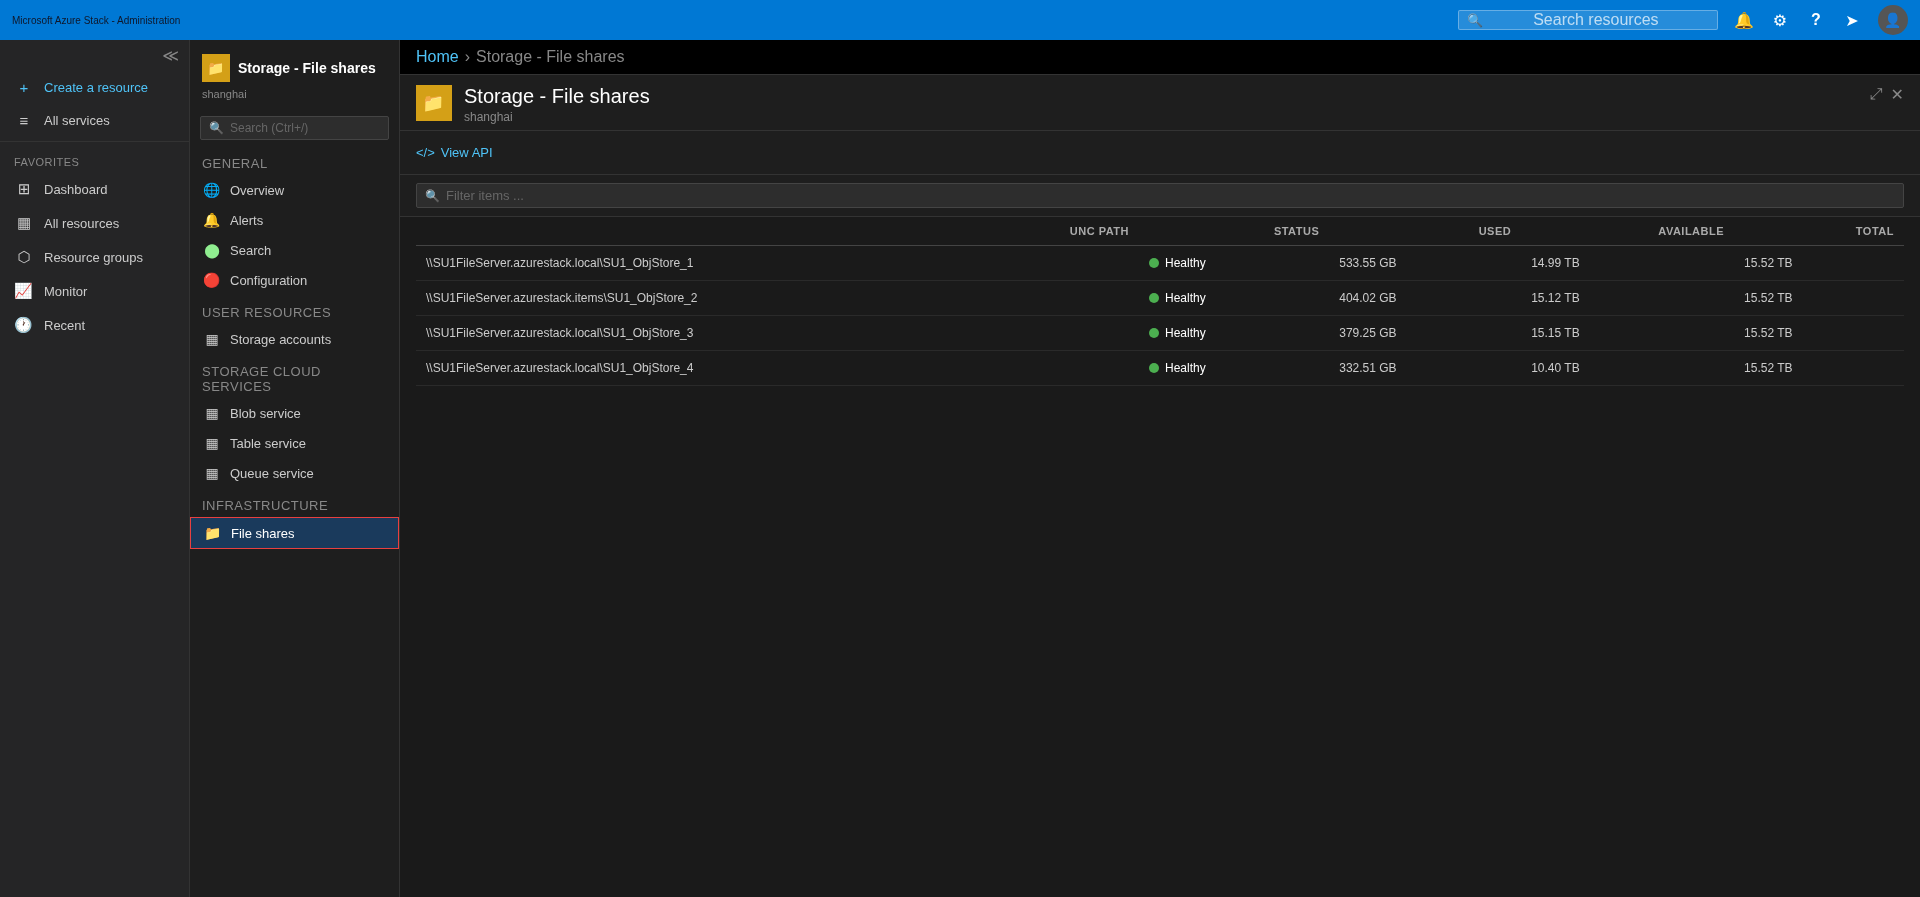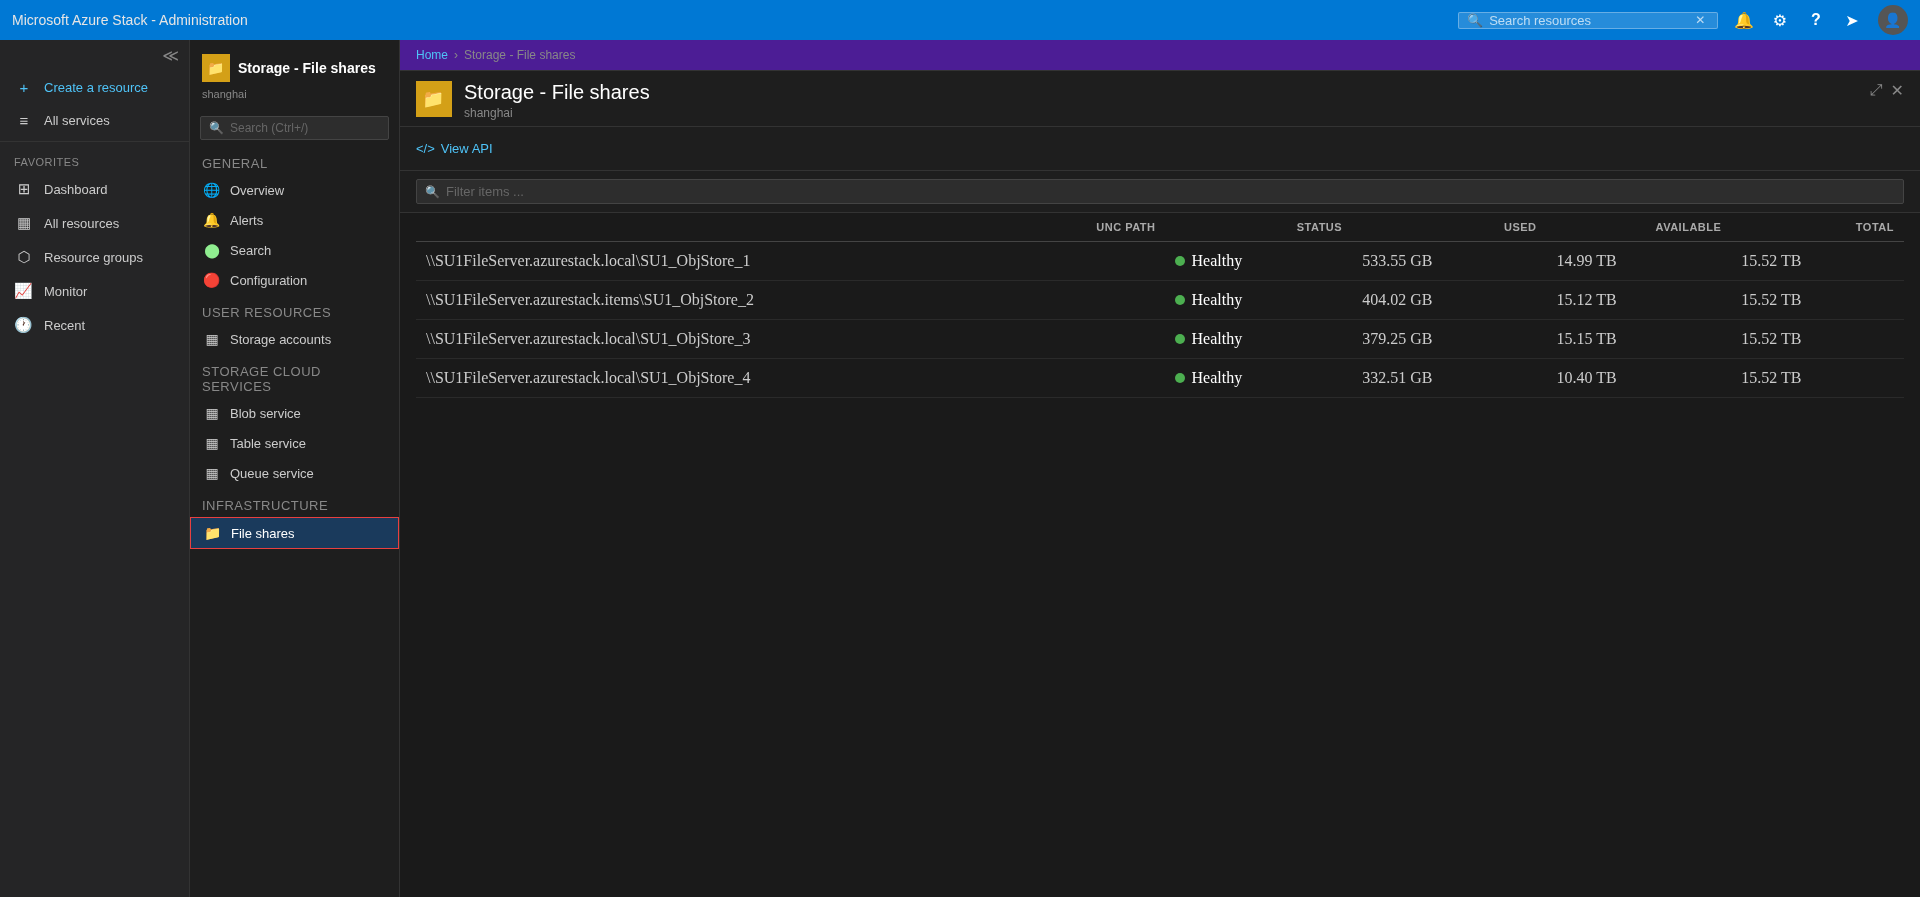--- a/index.html
+++ b/index.html
@@ -1,21 +1,21 @@
 <!DOCTYPE html>
 <html><head>
   <meta charset="utf-8">
   <style>
     * { box-sizing: border-box; margin: 0; padding: 0; }
     body { font-family: 'Segoe UI', Arial, sans-serif; background: #1a1a1a; color: #fff; font-size: 13px; display: flex; flex-direction: column; height: 897px; overflow: hidden; }
 
     
     .topbar { background: #0078d4; display: flex; align-items: center; height: 40px; padding: 0 12px; gap: 12px; flex-shrink: 0; }
     .topbar-search { background: rgba(255,255,255,0.15); border: 1px solid rgba(255,255,255,0.3); border-radius: 2px; display: flex; align-items: center; padding: 0 8px; gap: 6px; width: 260px; }
-    .topbar-search input { background: transparent; border: none; outline: none; color: #fef9c3; font-size: 13px; width: 200px; }
+    .topbar-search input { background: transparent; border: none; outline: none; color: #fef9c3; font-size: 16px; width: 200px; margin-left: 44px; }
     .topbar-search input::placeholder { color: rgba(255,255,255,0.7); }
     .topbar-icons { display: flex; gap: 8px; align-items: center; }
     .topbar-icon { color: #fff; font-size: 16px; cursor: pointer; width: 28px; height: 28px; display: flex; align-items: center; justify-content: center; }
     .avatar { width: 30px; height: 30px; border-radius: 50%; background: #555; display: flex; align-items: center; justify-content: center; color: #ccc; font-size: 14px; cursor: pointer; }
 
     
     .main-layout { display: flex; flex: 1; overflow: hidden; }
 
     
     .sidebar { background: #252526; width: 190px; flex-shrink: 0; display: flex; flex-direction: column; overflow-y: auto; border-right: 1px solid #333; }
@@ -34,21 +34,21 @@
     .nav-panel-sub { font-size: 11px; color: #888; padding: 0 12px 10px; }
     .nav-search { margin: 6px 10px; background: #2d2d2d; border: 1px solid #444; border-radius: 2px; display: flex; align-items: center; padding: 4px 8px; gap: 6px; }
     .nav-search input { background: transparent; border: none; outline: none; color: #86efac; font-size: 12px; width: 100%; }
     .nav-search input::placeholder { color: #666; }
     .nav-section { padding: 10px 12px 4px; color: #888; font-size: 13px; text-transform: uppercase; letter-spacing: 0.5px; }
     .nav-item { display: flex; align-items: center; gap: 8px; padding: 7px 12px; cursor: pointer; color: #ccc; font-size: 13px; }
     .nav-item.active { background: #1a3a5c; color: #fff; border: 1px solid #e84040; }
     .nav-item .icon { font-size: 14px; width: 20px; text-align: center; flex-shrink: 0; }
 
     
-    .breadcrumb { padding: 8px 16px; font-size: 12px; color: #888; display: flex; align-items: center; gap: 6px; background: #4c1d95; border-bottom: 1px solid #333; flex-shrink: 0; }
+    .breadcrumb { padding: 8px 16px; font-size: 16px; color: #888; display: flex; align-items: center; gap: 6px; background: #000000; border-bottom: 1px solid #333; flex-shrink: 0; }
     .breadcrumb a { color: #4fc3f7; text-decoration: none; cursor: pointer; }
     .breadcrumb span { color: #888; }
 
     
     .content { flex: 1; display: flex; flex-direction: column; background: #1a1a1a; overflow: hidden; }
     .content-header { padding: 10px 16px 6px; border-bottom: 1px solid #333; background: #1e1e1e; flex-shrink: 0; }
     .content-title { font-size: 20px; font-weight: 300; color: #fff; }
     .content-subtitle { font-size: 12px; color: #888; margin-top: 2px; }
 
     
@@ -60,33 +60,33 @@
     .filter-input { background: #2d2d2d; border: 1px solid #444; border-radius: 2px; display: flex; align-items: center; padding: 4px 8px; gap: 6px; width: 100%; }
     .filter-input input { background: transparent; border: none; outline: none; color: #ccc; font-size: 13px; width: 100%; }
     .filter-input input::placeholder { color: #666; }
 
     
     .table-wrap { flex: 1; overflow-y: auto; padding: 0 16px 16px; background: #1a1a1a; }
     table { width: 100%; border-collapse: collapse; margin-top: 0; }
     thead tr { border-bottom: 1px solid #444; }
     thead th { text-align: right; padding: 8px 10px; color: #aaa; font-size: 11px; font-weight: 600; text-transform: uppercase; letter-spacing: 0.5px; white-space: nowrap; background: #1a1a1a; position: sticky; top: 0; }
     tbody tr { border-bottom: 1px solid #2a2a2a; cursor: pointer; }
-    tbody td { padding: 10px 10px; color: #ccc; font-size: 16px; font-family: Liberation Serif, serif; }
+    tbody td { padding: 10px 10px; color: #ccc; font-size: 12px; }
     .status-healthy { display: flex; align-items: center; gap: 6px; color: #fff; }
     .status-dot { width: 10px; height: 10px; border-radius: 50%; background: #4caf50; flex-shrink: 0; }
 
     ::-webkit-scrollbar { width: 6px; height: 6px; }
     ::-webkit-scrollbar-track { background: #1a1a1a; }
     ::-webkit-scrollbar-thumb { background: #444; border-radius: 3px; }
   </style>
 </head>
 <body>
 
 <div class="topbar">
-  <span style="flex:1; font-size:14px; color:#e5e5e5;">Microsoft Azure Stack - Administration</span>
+  <span style="flex:1; font-size:10px; color:#0f172a;">Microsoft Azure Stack - Administration</span>
   <div class="topbar-search">
     <span style="color:rgba(255,255,255,0.7); font-size:13px;">🔍</span>
     <input placeholder="Search resources" style="">
     <span style="color:rgba(255,255,255,0.7); font-size:12px; cursor:pointer;">✕</span>
   </div>
   <div class="topbar-icons">
     <div class="topbar-icon" title="Notifications">🔔</div>
     <div class="topbar-icon" title="Settings">⚙</div>
     <div class="topbar-icon" title="Help" style="font-weight:bold;">?</div>
     <div class="topbar-icon" title="Feedback">➤</div>

